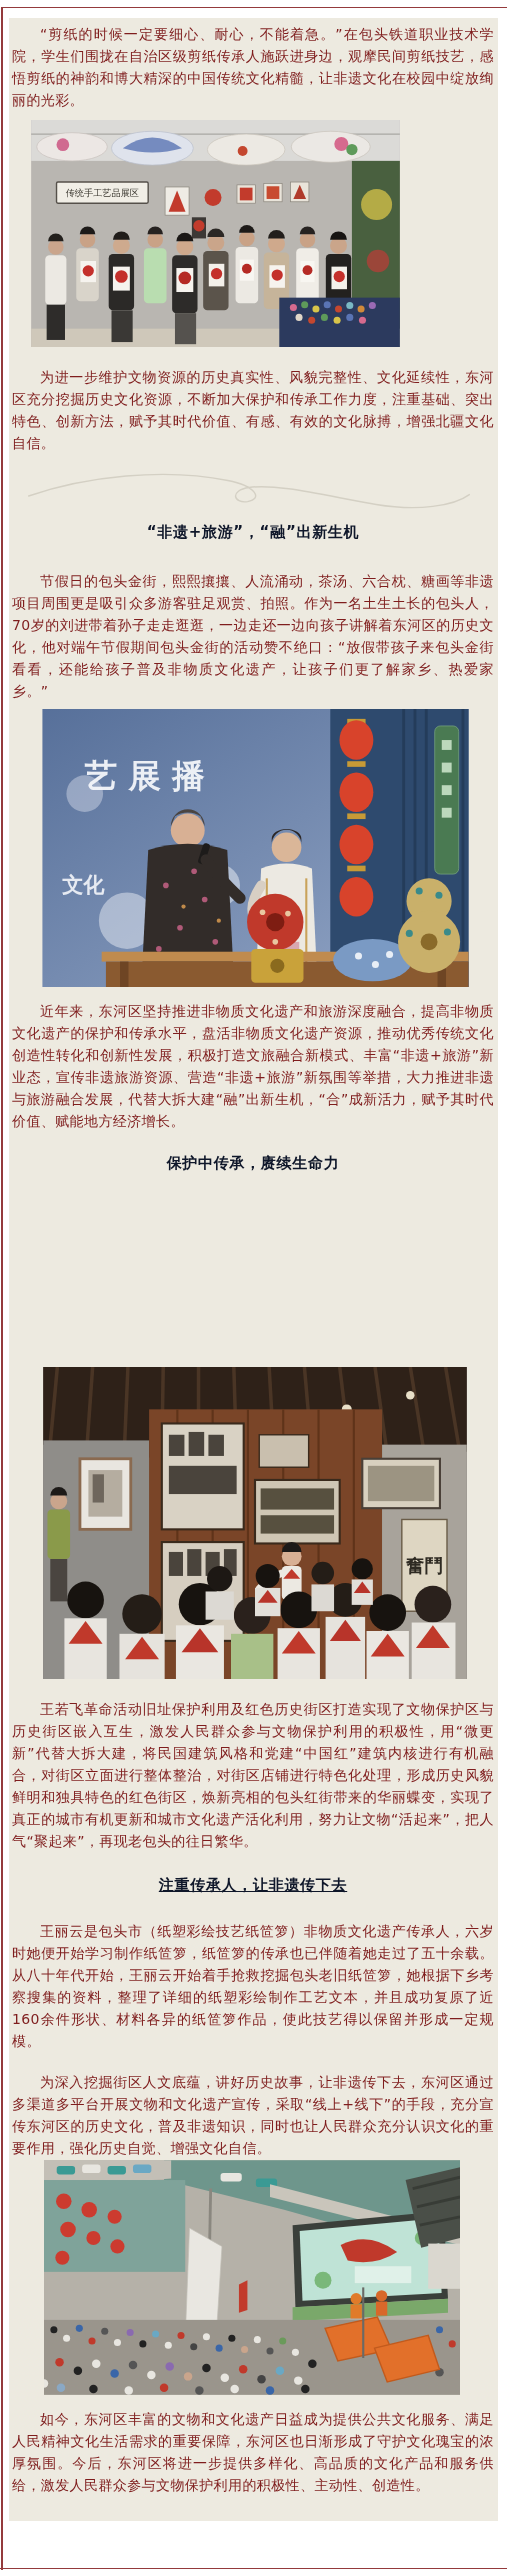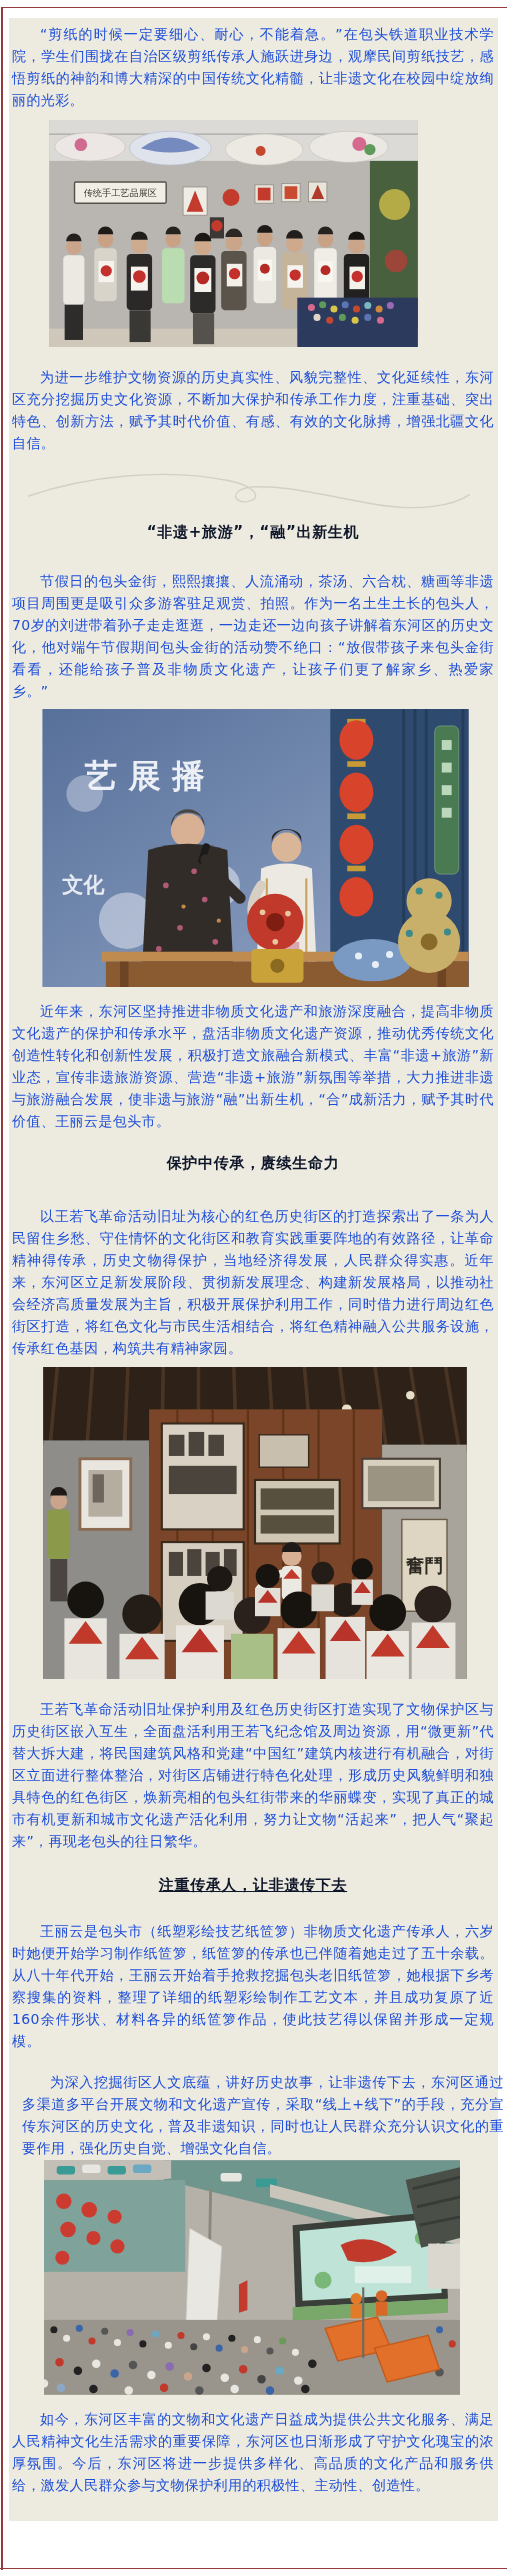--- a/index.html
+++ b/index.html
@@ -3,40 +3,40 @@
 <meta charset="utf-8">
 <style>
   html,body{margin:0;padding:0;background:#fff;}
   .page{position:relative;width:507px;height:2576px;background:#ffffff;
         font-family:"DejaVu Sans","Liberation Sans",sans-serif;overflow:hidden;}
   .frame-top{position:absolute;left:1.4px;top:7px;width:506px;height:1.4px;background:#943a3c;}
   .frame-left{position:absolute;left:1.4px;top:7px;width:1.4px;height:2563px;background:#943a3c;}
   .frame-bottom{position:absolute;left:0;top:2568px;width:507px;height:1.4px;background:#943a3c;}
   .content{position:absolute;left:8.5px;top:17.7px;width:489px;height:2503px;background:#edeae0;}
   .para{position:absolute;left:3.5px;width:482px;margin:0;font-size:14px;line-height:22px;
-        letter-spacing:0.4px;color:#1d4ed8;text-align:justify;text-indent:2em;}
+        letter-spacing:0.4px;color:#7f1d1d;text-align:justify;text-indent:2em;}
   .heading{position:absolute;left:0;width:100%;margin:0;text-align:center;font-size:15px;
         font-weight:bold;color:#0f172a;letter-spacing:0.7px;}
   .photo{position:absolute;display:block;}
   .photo svg{display:block;}
   .swirl{position:absolute;}
 </style>
 </head>
 <body>
 
 <div class="page">
   <div class="frame-top"></div>
   <div class="frame-left"></div>
   <div class="frame-bottom"></div>
 
   <div class="content">
 
     <p class="para" style="top:5.7px;">“剪纸的时候一定要细心、耐心，不能着急。”在包头铁道职业技术学院，学生们围拢在自治区级剪纸传承人施跃进身边，观摩民间剪纸技艺，感悟剪纸的神韵和博大精深的中国传统文化精髓，让非遗文化在校园中绽放绚丽的光彩。</p>
 
-    <div class="photo" style="top:102px;left:40px;width:369px;height:227px;">
+    <div class="photo" style="top:102px;left:22px;width:369px;height:227px;">
       <svg width="369" height="227" viewBox="0 0 523 322">
         <rect x="0" y="0" width="523" height="322" fill="#b9b6b1"></rect>
         <rect x="0" y="0" width="523" height="58" fill="#dbdad7"></rect>
         <line x1="0" y1="20" x2="523" y2="20" stroke="#a9a7a3" stroke-width="2"></line>
         <g>
           <ellipse cx="58" cy="38" rx="50" ry="20" fill="#ece7e4" stroke="#c9c2bd"></ellipse>
           <circle cx="45" cy="35" r="9" fill="#d06a90"></circle>
           <ellipse cx="172" cy="40" rx="58" ry="24" fill="#dfe3ec" stroke="#b9bfcc"></ellipse>
           <path d="M130 40 Q172 10 214 40 Q172 52 130 40Z" fill="#5a74b4" opacity=".8"></path>
           <ellipse cx="305" cy="42" rx="55" ry="22" fill="#ece9e3" stroke="#cac4bb"></ellipse>
@@ -256,25 +256,24 @@
             <circle cx="548" cy="330" r="12" fill="#8a6a2a"></circle>
             <circle cx="534" cy="258" r="5" fill="#3a8a8a"></circle>
               <circle cx="562" cy="264" r="5" fill="#3a8a8a"></circle>
             <circle cx="520" cy="318" r="5" fill="#3a8a8a"></circle>
               <circle cx="574" cy="316" r="5" fill="#3a8a8a"></circle>
           </g>
         </g>
       </svg>
     </div>
 
-    <p class="para" style="top:982px;">近年来，东河区坚持推进非物质文化遗产和旅游深度融合，提高非物质文化遗产的保护和传承水平，盘活非物质文化遗产资源，推动优秀传统文化创造性转化和创新性发展，积极打造文旅融合新模式、丰富“非遗+旅游”新业态，宣传非遗旅游资源、营造“非遗+旅游”新氛围等举措，大力推进非遗与旅游融合发展，使非遗与旅游“融”出新生机，“合”成新活力，赋予其时代价值、王丽云是包头市。</p>
+    <p class="para" style="top:982px;">近年来，东河区坚持推进非物质文化遗产和旅游深度融合，提高非物质文化遗产的保护和传承水平，盘活非物质文化遗产资源，推动优秀传统文化创造性转化和创新性发展，积极打造文旅融合新模式、丰富“非遗+旅游”新业态，宣传非遗旅游资源、营造“非遗+旅游”新氛围等举措，大力推进非遗与旅游融合发展，代替大拆大建“融”出新生机，“合”成新活力，赋予其时代价值、赋能地方经济增长。</p>
 
     <h2 class="heading" style="top:1136px;">保护中传承，赓续生命力</h2>
 
-    <p class="para" style="top:1187px;">以王若飞革命活动旧址为核心的红色历史街区的打造探索出了一条为人民留住乡愁、守住情怀的文化街区和教育实践重要阵地的有效路径，让革命精神得传承，历史文物得保护，当地经济得发展，人民群众得实惠。近年来，东河区立足新发展阶段、贯彻新发展理念、构建新发展格局，以推动社会经济高质量发展为主旨，积极开展保护利用工作，同时借力进行周边红色街区打造，将红色文化与市民生活相结合，将红色精神融入公共服务设施，传承红色基因，构筑共有精神家园。</p>
 
     <div class="photo" style="top:1349px;left:34px;width:424px;height:312px;text-align:center;">
       <svg width="424" height="312" viewBox="0 0 600 442">
         <rect x="0" y="0" width="600" height="442" fill="#6f6b64"></rect>
         <g>
           <polygon points="0,0 600,0 600,120 330,150 0,110" fill="#2e2118"></polygon>
           <g stroke="#4a3525" stroke-width="5">
             <line x1="20" y1="0" x2="10" y2="108"></line>
               <line x1="70" y1="0" x2="62" y2="112"></line>
             <line x1="120" y1="0" x2="115" y2="116"></line>
@@ -399,27 +398,27 @@
             </g>
           <g>
               <circle cx="452" cy="286" r="15" fill="#17130f"></circle>
               <rect x="437" y="301" width="30" height="36" fill="#e2dfd9"></rect>
               <path d="M452 304 L440 320 L464 320 Z" fill="#b8342a"></path>
             </g>
         </g>
       </svg>
     </div>
 
-    <p class="para" style="top:1680px;">王若飞革命活动旧址保护利用及红色历史街区打造实现了文物保护区与历史街区嵌入互生，全面盘活利用王若飞纪念馆及周边资源，用“微更新”代替大拆大建，将民国建筑风格和党建“中国红”建筑内核进行有机融合，对街区立面进行整体整治，对街区店铺进行特色化处理，形成历史风貌鲜明和独具特色的红色街区，焕新亮相的包头红街带来的华丽蝶变，实现了真正的城市有机更新和城市文化遗产活化利用，努力让文物“活起来”，把人气“聚起来”，再现老包头的往日繁华。</p>
+    <p class="para" style="top:1680px;">王若飞革命活动旧址保护利用及红色历史街区打造实现了文物保护区与历史街区嵌入互生，激发人民群众参与文物保护利用的积极性，用“微更新”代替大拆大建，将民国建筑风格和党建“中国红”建筑内核进行有机融合，对街区立面进行整体整治，对街区店铺进行特色化处理，形成历史风貌鲜明和独具特色的红色街区，焕新亮相的包头红街带来的华丽蝶变，实现了真正的城市有机更新和城市文化遗产活化利用，努力让文物“活起来”，把人气“聚起来”，再现老包头的往日繁华。</p>
 
     <h2 class="heading" style="top:1858px;text-decoration:underline;">注重传承人，让非遗传下去</h2>
 
     <p class="para" style="top:1902px;">王丽云是包头市（纸塑彩绘技艺纸笸箩）非物质文化遗产传承人，六岁时她便开始学习制作纸笸箩，纸笸箩的传承也已伴随着她走过了五十余载。从八十年代开始，王丽云开始着手抢救挖掘包头老旧纸笸箩，她根据下乡考察搜集的资料，整理了详细的纸塑彩绘制作工艺文本，并且成功复原了近160余件形状、材料各异的纸笸箩作品，使此技艺得以保留并形成一定规模。</p>
 
-    <p class="para" style="top:2053px;margin-left:10px;">为深入挖掘街区人文底蕴，讲好历史故事，让非遗传下去，东河区通过多渠道多平台开展文物和文化遗产宣传，采取“线上+线下”的手段，充分宣传东河区的历史文化，普及非遗知识，同时也让人民群众充分认识文化的重要作用，强化历史自觉、增强文化自信。</p>
+    <p class="para" style="top:2053px;">为深入挖掘街区人文底蕴，讲好历史故事，让非遗传下去，东河区通过多渠道多平台开展文物和文化遗产宣传，采取“线上+线下”的手段，充分宣传东河区的历史文化，普及非遗知识，同时也让人民群众充分认识文化的重要作用，强化历史自觉、增强文化自信。</p>
 
     <div class="photo" style="top:2142px;left:35px;width:416px;height:235px;">
       <svg width="416" height="235" viewBox="0 0 589 332">
         <rect x="0" y="0" width="589" height="332" fill="#b5b1a8"></rect>
         <polygon points="170,0 589,0 589,140 340,70 170,28" fill="#6e968c"></polygon>
         <polygon points="0,0 180,0 180,26 0,40" fill="#c3bfb6"></polygon>
         <g>
           <rect x="18" y="8" width="26" height="12" rx="4" fill="#3a9a94"></rect>
           <rect x="54" y="6" width="26" height="12" rx="4" fill="#e8e6e0"></rect>
           <rect x="90" y="8" width="26" height="12" rx="4" fill="#3a9a94"></rect>

